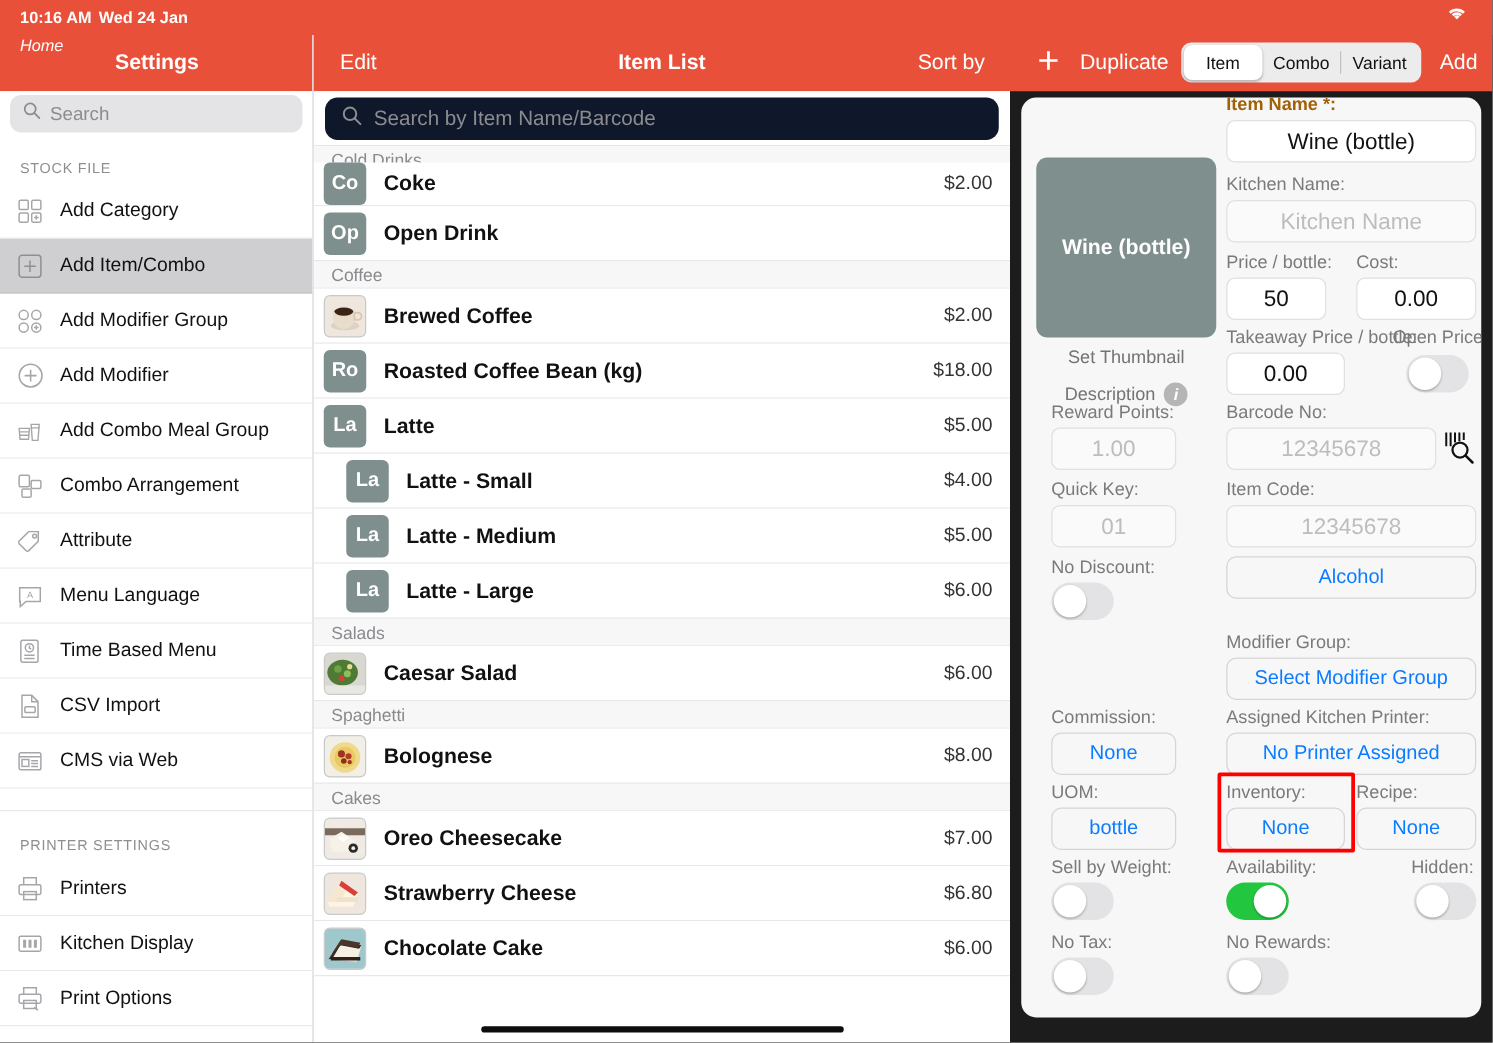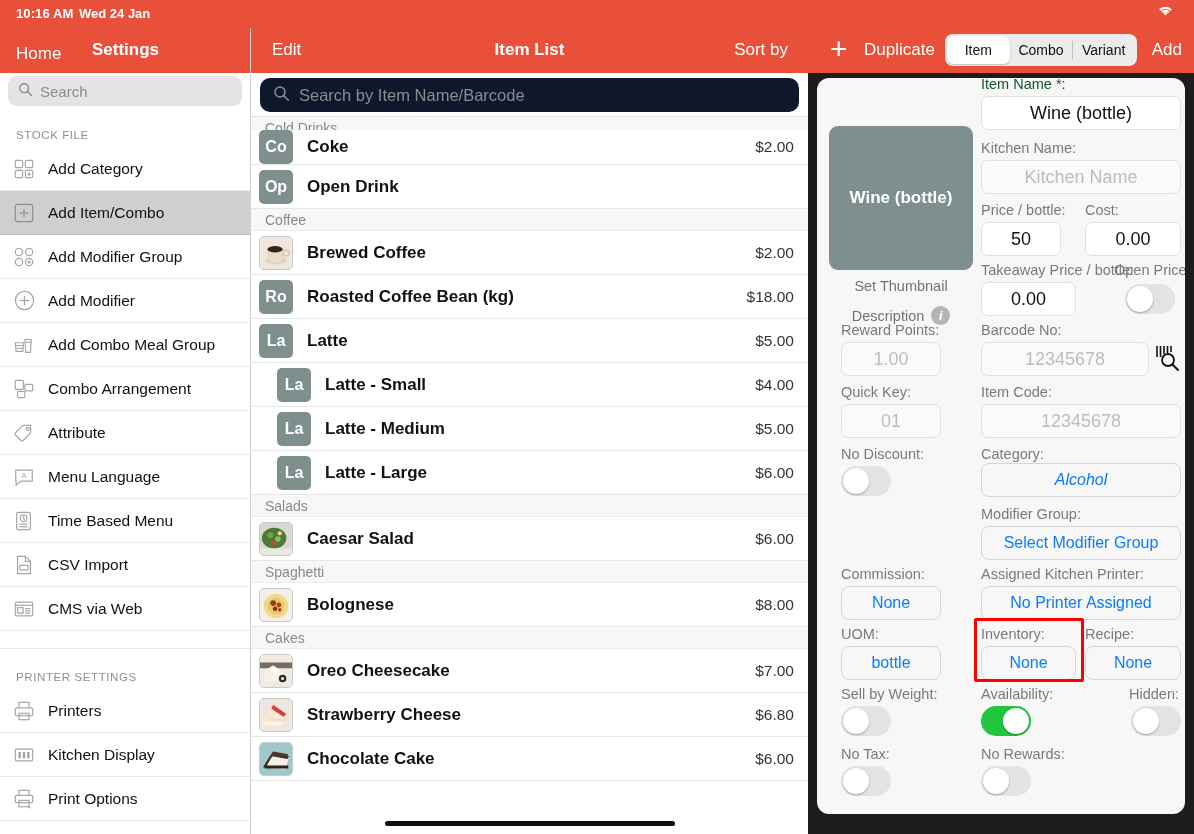--- a/index.html
+++ b/index.html
@@ -26,21 +26,21 @@
 
   
   .col-left  { position: absolute; left: 0;   top: 28px; width: 250px; height: 806px; background: #fff; }
   .col-mid   { position: absolute; left: 250px; top: 28px; width: 558px; height: 806px; background: #fff; border-left:1px solid #d0d0d0;}
   .col-right { position: absolute; left: 808px; top: 28px; width: 386px; height: 806px; background: #1c1c1c; }
 
   
   .nav-left {
     position:absolute; left:0; top:0; width:250px; height:45px; background:#E8503A; color:#fff;
   }
-  .nav-left .home { position:absolute; left:16px; top:16px; font-size:17px; }
+  .nav-left .home { position:absolute; left:16px; top:1px; font-size:13px;font-style:italic; }
   .nav-left .settings { position:absolute; left:92px; top:12px; font-size:17px; font-weight:bold; }
 
   
   .left-search-wrap { position:absolute; left:0; top:45px; width:250px; height:36px; background:#fff; }
   .left-search {
     position:absolute; left:8px; top:3px; width:234px; height:30px; background:#E4E4E6;
     border-radius:9px; display:flex; align-items:center; padding-left:10px; gap:7px;
   }
   .left-search .ph { color:#8c8c90; font-size:15px; }
 
@@ -522,21 +522,21 @@
 
     <div class="detail-card">
 
       <div class="th-box">Wine (bottle)</div>
       <div class="th-cap">Set Thumbnail</div>
       <div class="th-desc">
         <span>Description</span>
         <span class="infoi">i</span>
       </div>
 
-      <div class="abs lbl-s" style="left:164px; top:-2px; color:#14532d;">Item Name *:</div>
+      <div class="abs lbl-s" style="left:164px; top:-2px; color:#a16207;font-weight:bold;">Item Name *:</div>
       <div class="abs fld" style="left:164px; top:18px; width:200px;">Wine (bottle)</div>
 
       <div class="abs lbl-s" style="left:164px; top:62px;">Kitchen Name:</div>
       <div class="abs fld ph empty-bg" style="left:164px; top:82px; width:200px;">Kitchen Name</div>
 
       <div class="abs lbl-s" style="left:164px; top:124px;">Price / bottle:</div>
       <div class="abs lbl-s" style="left:268px; top:124px;">Cost:</div>
       <div class="abs fld" style="left:164px; top:144px; width:80px;">50</div>
       <div class="abs fld" style="left:268px; top:144px; width:96px;">0.00</div>
 
@@ -568,21 +568,21 @@
       <div class="abs lbl-s" style="left:24px; top:306px;">Quick Key:</div>
       <div class="abs fld ph empty-bg" style="left:24px; top:326px; width:100px;">01</div>
       <div class="abs lbl-s" style="left:164px; top:306px;">Item Code:</div>
       <div class="abs fld ph empty-bg" style="left:164px; top:326px; width:200px;">12345678</div>
 
       <div class="abs lbl-s" style="left:24px; top:368px;">No Discount:</div>
       <div class="abs tog" style="left:24px; top:388px;">
           <i></i>
         </div>
       <div class="abs lbl-s" style="left:164px; top:368px;">Category:</div>
-      <div class="abs btnfld" style="left:164px; top:385px; width:200px;font-style:italic;">Alcohol</div>
+      <div class="abs btnfld" style="left:164px; top:367px; width:200px;">Alcohol</div>
 
       <div class="abs lbl-s" style="left:164px; top:428px;">Modifier Group:</div>
       <div class="abs btnfld" style="left:164px; top:448px; width:200px;">Select Modifier Group</div>
 
       <div class="abs lbl-s" style="left:24px; top:488px;">Commission:</div>
       <div class="abs btnfld" style="left:24px; top:508px; width:100px;">None</div>
       <div class="abs lbl-s" style="left:164px; top:488px;">Assigned Kitchen Printer:</div>
       <div class="abs btnfld" style="left:164px; top:508px; width:200px;">No Printer Assigned</div>
 
       <div class="abs lbl-s" style="left:24px; top:548px;">UOM:</div>

